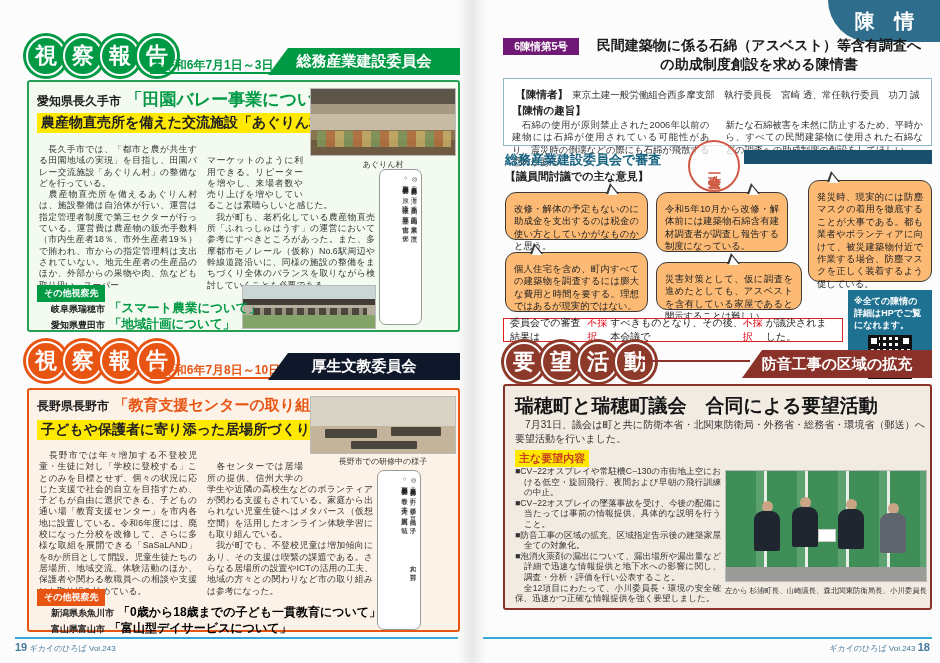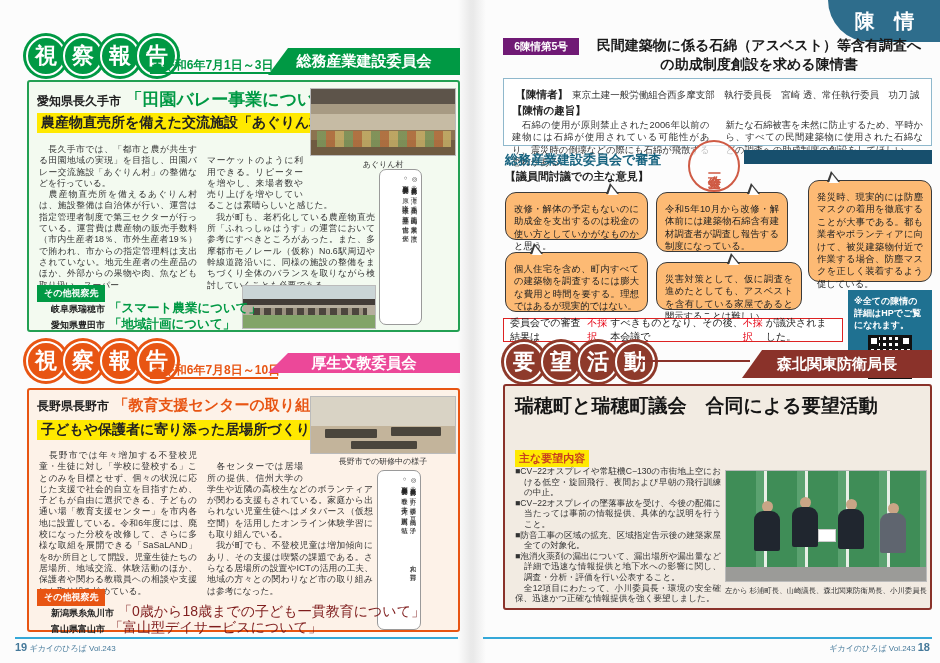--- a/index.html
+++ b/index.html
@@ -28,21 +28,21 @@
   .place{font-weight:700;font-size:12px;color:#222;}
   .topic-g{font-weight:700;font-size:17px;color:#009944;}
   .topic-o{font-weight:700;font-size:15px;color:#e85513;}
   .hl{background:#ffe900;font-weight:700;font-size:14px;color:#222;padding:1px 4px;display:inline-block;}
   .prose{font-size:8.8px;line-height:11.3px;text-align:justify;white-space:pre-line;color:#333;}
   .spacer{float:right;}
   .otherbadge{color:#fff;font-weight:700;font-size:9px;padding:2px 7px;display:inline-block;}
   .otherbadge.green{background:#009944;} .otherbadge.orange{background:#e85513;}
   .otherline .pl{font-weight:700;font-size:9px;color:#222;margin-right:4px;padding-left:14px;}
   .otherline .tp-g{font-weight:700;font-size:12.5px;color:#009944;}
-  .otherline .tp-o{font-weight:400;font-size:14px;color:#7f1d1d;}
+  .otherline .tp-o{font-weight:700;font-size:12px;color:#000000;}
   
   .members{background:#fff;border:1px solid #9a9a9a;border-radius:7px;
     writing-mode:vertical-rl;text-orientation:upright;display:flex;
     padding:5px 3px;box-sizing:border-box;font-size:6.5px;line-height:8.5px;color:#333;}
   .members .mcol{display:block;margin-left:1px;}
   .members .mname{display:block;letter-spacing:.5px;}
   .members .legend{font-size:6px;color:#222;font-weight:700;}
   
   .photo{box-sizing:border-box;border:1px solid #bbb;overflow:hidden;}
   .caption{font-size:8px;color:#333;text-align:center;}
@@ -174,21 +174,21 @@
   </div>
 
   <div class="abs badge-circles" style="left:26px;top:341px;">
     <span class="cchar orange">視</span>
     <span class="cchar orange">察</span>
     <span class="cchar orange">報</span>
     <span class="cchar orange">告</span>
   </div>
   <div class="abs hdr-line" style="left:150px;top:377px;width:128px;background:#e85513;"></div>
   <div class="abs hdr-date" style="left:152px;top:362px;color:#e85513;">★令和6年7月8日～10日</div>
-  <div class="abs banner" style="left:268px;top:353px;width:192px;height:20px;background:#ec4899;">厚生文教委員会</div>
+  <div class="abs banner" style="left:268px;top:353px;width:192px;height:27px;background:#0f172a;">厚生文教委員会</div>
 
   <div class="abs secbox" id="box2" style="left:27px;top:388px;width:433px;height:244px;">
     <div class="abs" style="left:8px;top:6px;white-space:nowrap;">
       <span class="place">長野県長野市</span>
       <span class="topic-o">「教育支援センターの取り組みについて」</span>
     </div>
     <div class="abs" style="left:8px;top:30px;">
       <span class="hl">子どもや保護者に寄り添った居場所づくり</span>
     </div>
     <div class="abs prose" style="left:10px;top:60px;width:158px;height:134px;">　長野市では年々増加する不登校児童・生徒に対し「学校に登校する」ことのみを目標とせず、個々の状況に応じた支援で社会的自立を目指すため、子どもが自由に選択できる、子どもの通い場「教育支援センター」を市内各地に設置している。令和6年度には、廃校になった分校を改修して、さらに多様な取組を展開できる「SaSaLAND」を8か所目として開設。児童生徒たちの居場所、地域交流、体験活動のほか、保護者や関わる教職員への相談や支援にも取り組み始めている。</div>
@@ -281,24 +281,25 @@
       <span>が議決されました。</span>
   </div>
 
   <div class="abs badge-circles" style="left:504px;top:342px;">
     <span class="cchar maroon">要</span>
     <span class="cchar maroon">望</span>
     <span class="cchar maroon">活</span>
     <span class="cchar maroon">動</span>
   </div>
   <div class="abs hdr-line" style="left:640px;top:360px;width:110px;background:#8a322a;"></div>
-  <div class="abs banner" style="left:742px;top:350px;width:190px;height:28px;background:#8a322a;">森北関東防衛局長</div>
+  <div class="abs banner" style="left:742px;top:350px;width:190px;height:28px;background:#8a322a;">防音工事の区域の拡充</div>
 
   <div class="abs secbox" id="box4" style="left:503px;top:384px;width:429px;height:226px;padding-left:20px;">
     <div class="abs" id="req-title" style="left:10px;top:7px;">瑞穂町と瑞穂町議会　合同による要望活動</div>
+    <div class="abs" id="req-intro" style="left:10px;top:32px;width:410px;">　7月31日、議会は町と共に防衛本省・北関東防衛局・外務省・総務省・環境省（郵送）へ要望活動を行いました。</div>
     <div class="abs" style="left:10px;top:62px;">
       <span id="req-label">主な要望内容</span>
     </div>
     <div class="abs bullets" style="left:10px;top:80px;width:206px;">
       <div>■CV−22オスプレイや常駐機C−130の市街地上空における低空・旋回飛行、夜間および早朝の飛行訓練の中止。</div>
       <div>■CV−22オスプレイの墜落事故を受け、今後の配備に当たっては事前の情報提供、具体的な説明を行うこと。</div>
       <div>■防音工事の区域の拡充、区域指定告示後の建築家屋全ての対象化。</div>
       <div>■泡消火薬剤の漏出について、漏出場所や漏出量など詳細で迅速な情報提供と地下水への影響に関し、調査・分析・評価を行い公表すること。</div>
       <div class="closing">　全12項目にわたって、小川委員長・環境の安全確保、迅速かつ正確な情報提供を強く要望しました。</div>
     </div>

